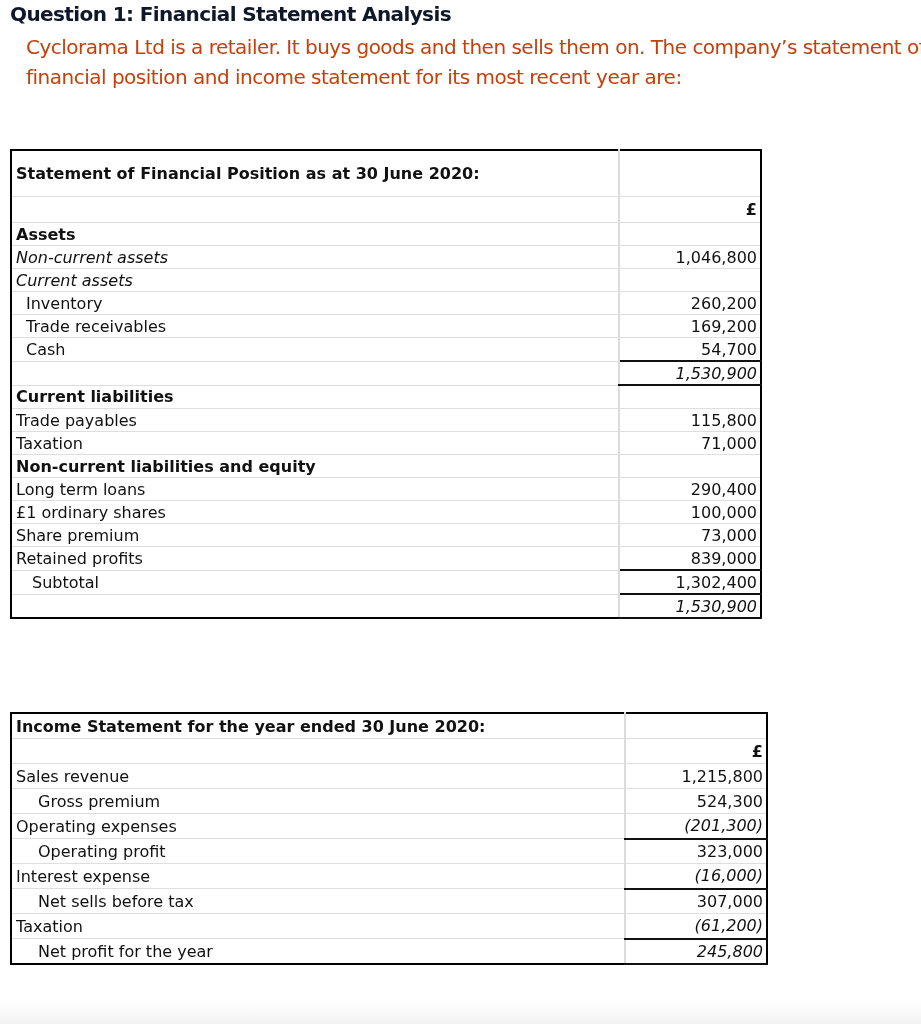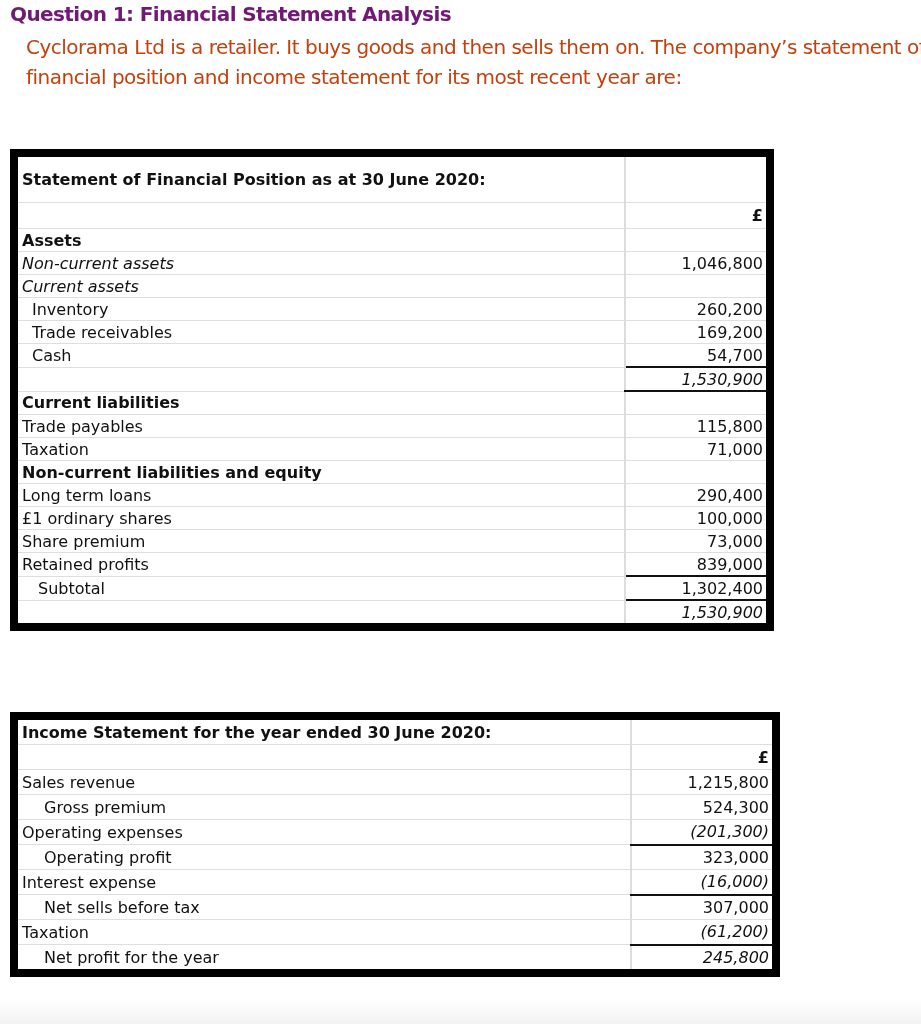--- a/index.html
+++ b/index.html
@@ -3,32 +3,32 @@
 <meta charset="utf-8">
 <style>
   html, body { margin: 0; padding: 0; }
   body {
     width: 921px; height: 1024px; position: relative; overflow: hidden;
     background: #ffffff; color: #111;
   }
   .heading {
     position: absolute; left: 10px; top: 2px;
     font-family: "DejaVu Sans", sans-serif; font-weight: bold;
-    font-size: 20px; letter-spacing: -0.6px; color: #701a75;
+    font-size: 20px; letter-spacing: -0.6px; color: #0f172a;
   }
   .intro {
     position: absolute; left: 26px; top: 32px; width: 910px;
     font-family: "DejaVu Sans", sans-serif; font-size: 20px;
     line-height: 30px; letter-spacing: -0.5px; color: #c2410c;
   }
   table.fin {
     position: absolute; left: 10px;
     border-collapse: collapse; table-layout: fixed;
     font-family: "DejaVu Sans", sans-serif; font-size: 16px; color: #111;
-    border: 8px solid #000000;
+    border: 2px solid #000000;
   }
   table.fin td {
     border-top: 1.5px solid #dedede; border-bottom: 1.5px solid #dedede;
     padding: 0 4px; height: 22px; white-space: nowrap; overflow: hidden;
   }
   table.fin td.lbl { width: 582px; padding-left: 4px; }
   table.fin td.val { width: 133px; text-align: right; border-left: 2px solid #dcdcdc; padding-right: 3px; }
   .b { font-weight: bold; }
   .i { font-style: italic; }
   .ind1 { padding-left: 14px !important; }

